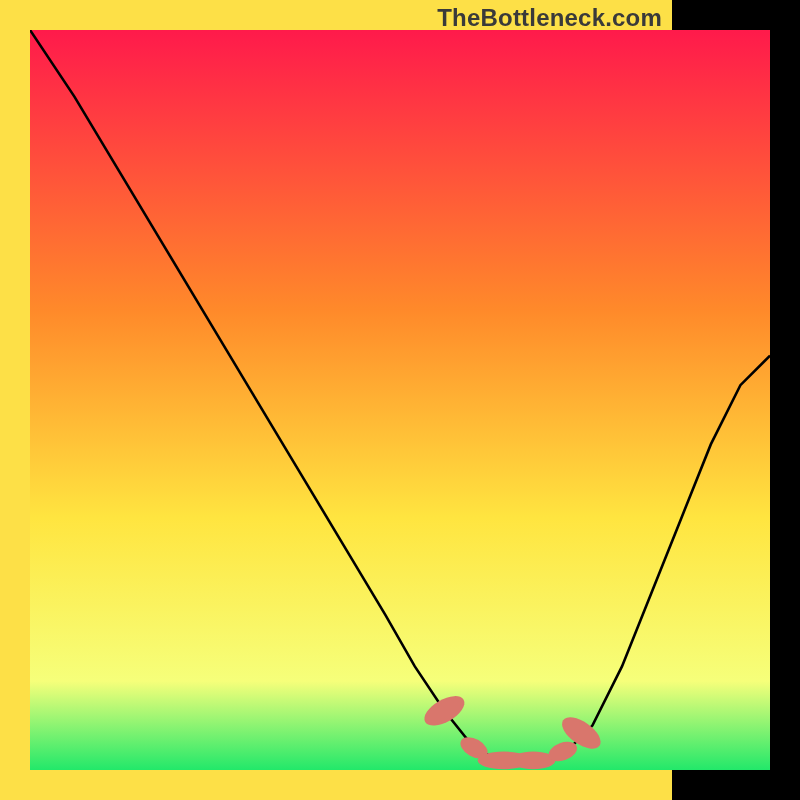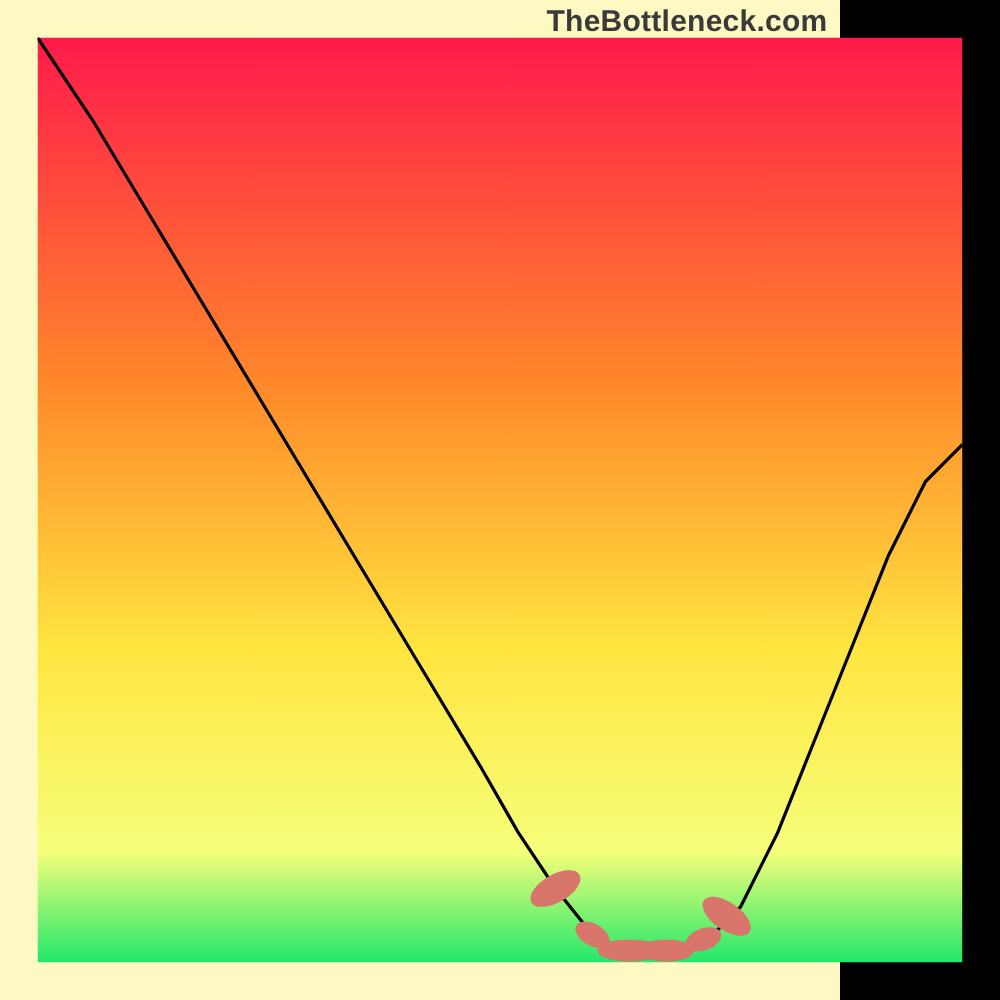--- a/index.html
+++ b/index.html
@@ -8,21 +8,21 @@
     width: 800px;
     height: 800px;
     background: #000;
     font-family: Arial, Helvetica, sans-serif;
     overflow: hidden;
   }
   .frame {
     position: relative;
     width: 672px;
     height: 800px;
-    background: #fef9c3;
+    background: #fde047;
   }
   .watermark {
     position: absolute;
     top: 4px;
     right: 10px;
     color: #3a3a3a;
     font-size: 24px;
     font-weight: 600;
     letter-spacing: 0.2px;
     user-select: none;

